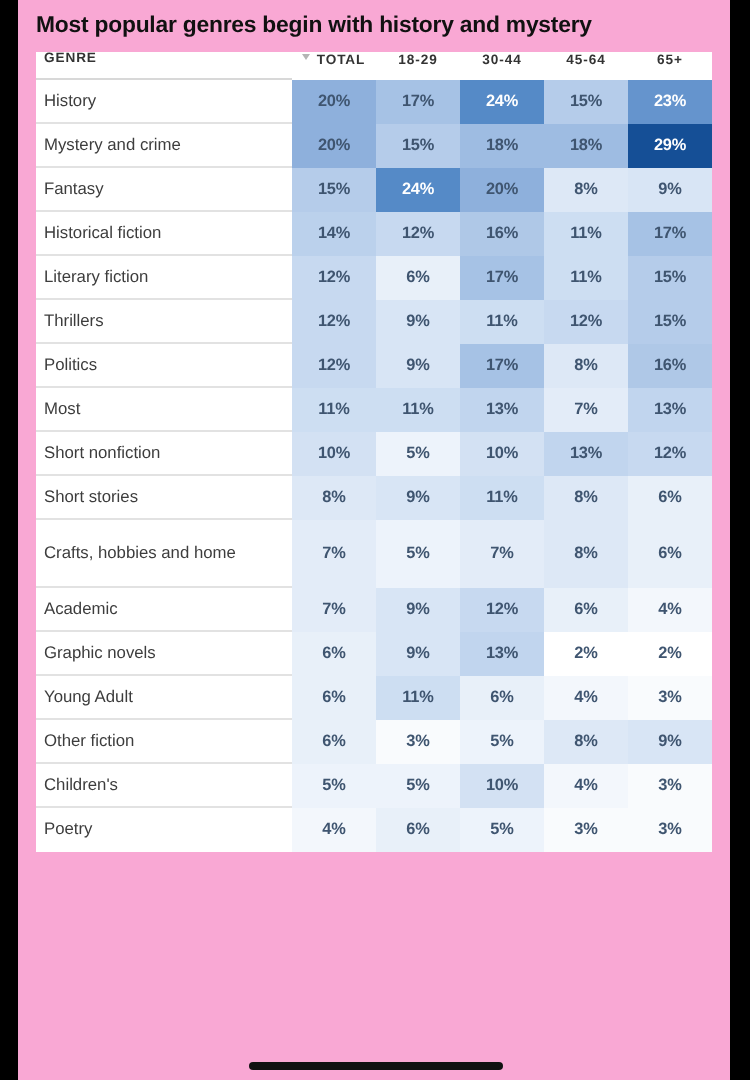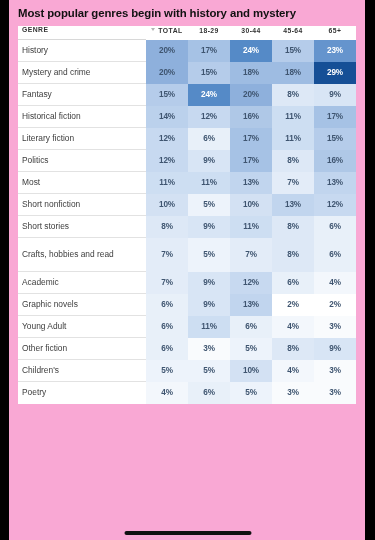--- a/index.html
+++ b/index.html
@@ -191,20 +191,28 @@
           </tr>
           <tr>
             <td class="genre">Literary fiction</td>
             <td class="val" style="background-color: rgb(199, 217, 240); color: rgb(63, 85, 112);">12%</td>
             <td class="val" style="background-color: rgb(232, 240, 249); color: rgb(63, 85, 112);">6%</td>
             <td class="val" style="background-color: rgb(166, 194, 229); color: rgb(63, 85, 112);">17%</td>
             <td class="val" style="background-color: rgb(205, 222, 242); color: rgb(63, 85, 112);">11%</td>
             <td class="val" style="background-color: rgb(181, 204, 234); color: rgb(63, 85, 112);">15%</td>
           </tr>
           <tr>
+            <td class="genre">Thrillers</td>
+            <td class="val" style="background-color: rgb(199, 217, 240); color: rgb(63, 85, 112);">12%</td>
+            <td class="val" style="background-color: rgb(216, 229, 245); color: rgb(63, 85, 112);">9%</td>
+            <td class="val" style="background-color: rgb(205, 222, 242); color: rgb(63, 85, 112);">11%</td>
+            <td class="val" style="background-color: rgb(199, 217, 240); color: rgb(63, 85, 112);">12%</td>
+            <td class="val" style="background-color: rgb(181, 204, 234); color: rgb(63, 85, 112);">15%</td>
+          </tr>
+          <tr>
             <td class="genre">Politics</td>
             <td class="val" style="background-color: rgb(199, 217, 240); color: rgb(63, 85, 112);">12%</td>
             <td class="val" style="background-color: rgb(216, 229, 245); color: rgb(63, 85, 112);">9%</td>
             <td class="val" style="background-color: rgb(166, 194, 229); color: rgb(63, 85, 112);">17%</td>
             <td class="val" style="background-color: rgb(221, 232, 246); color: rgb(63, 85, 112);">8%</td>
             <td class="val" style="background-color: rgb(175, 200, 231); color: rgb(63, 85, 112);">16%</td>
           </tr>
           <tr>
             <td class="genre">Most</td>
             <td class="val" style="background-color: rgb(205, 222, 242); color: rgb(63, 85, 112);">11%</td>
@@ -223,21 +231,21 @@
           </tr>
           <tr>
             <td class="genre">Short stories</td>
             <td class="val" style="background-color: rgb(221, 232, 246); color: rgb(63, 85, 112);">8%</td>
             <td class="val" style="background-color: rgb(216, 229, 245); color: rgb(63, 85, 112);">9%</td>
             <td class="val" style="background-color: rgb(205, 222, 242); color: rgb(63, 85, 112);">11%</td>
             <td class="val" style="background-color: rgb(221, 232, 246); color: rgb(63, 85, 112);">8%</td>
             <td class="val" style="background-color: rgb(232, 240, 249); color: rgb(63, 85, 112);">6%</td>
           </tr>
           <tr class="tall">
-            <td class="genre">Crafts, hobbies and read</td>
+            <td class="genre">Crafts, hobbies and home</td>
             <td class="val" style="background-color: rgb(227, 236, 248); color: rgb(63, 85, 112);">7%</td>
             <td class="val" style="background-color: rgb(237, 243, 251); color: rgb(63, 85, 112);">5%</td>
             <td class="val" style="background-color: rgb(227, 236, 248); color: rgb(63, 85, 112);">7%</td>
             <td class="val" style="background-color: rgb(221, 232, 246); color: rgb(63, 85, 112);">8%</td>
             <td class="val" style="background-color: rgb(232, 240, 249); color: rgb(63, 85, 112);">6%</td>
           </tr>
           <tr>
             <td class="genre">Academic</td>
             <td class="val" style="background-color: rgb(227, 236, 248); color: rgb(63, 85, 112);">7%</td>
             <td class="val" style="background-color: rgb(216, 229, 245); color: rgb(63, 85, 112);">9%</td>

